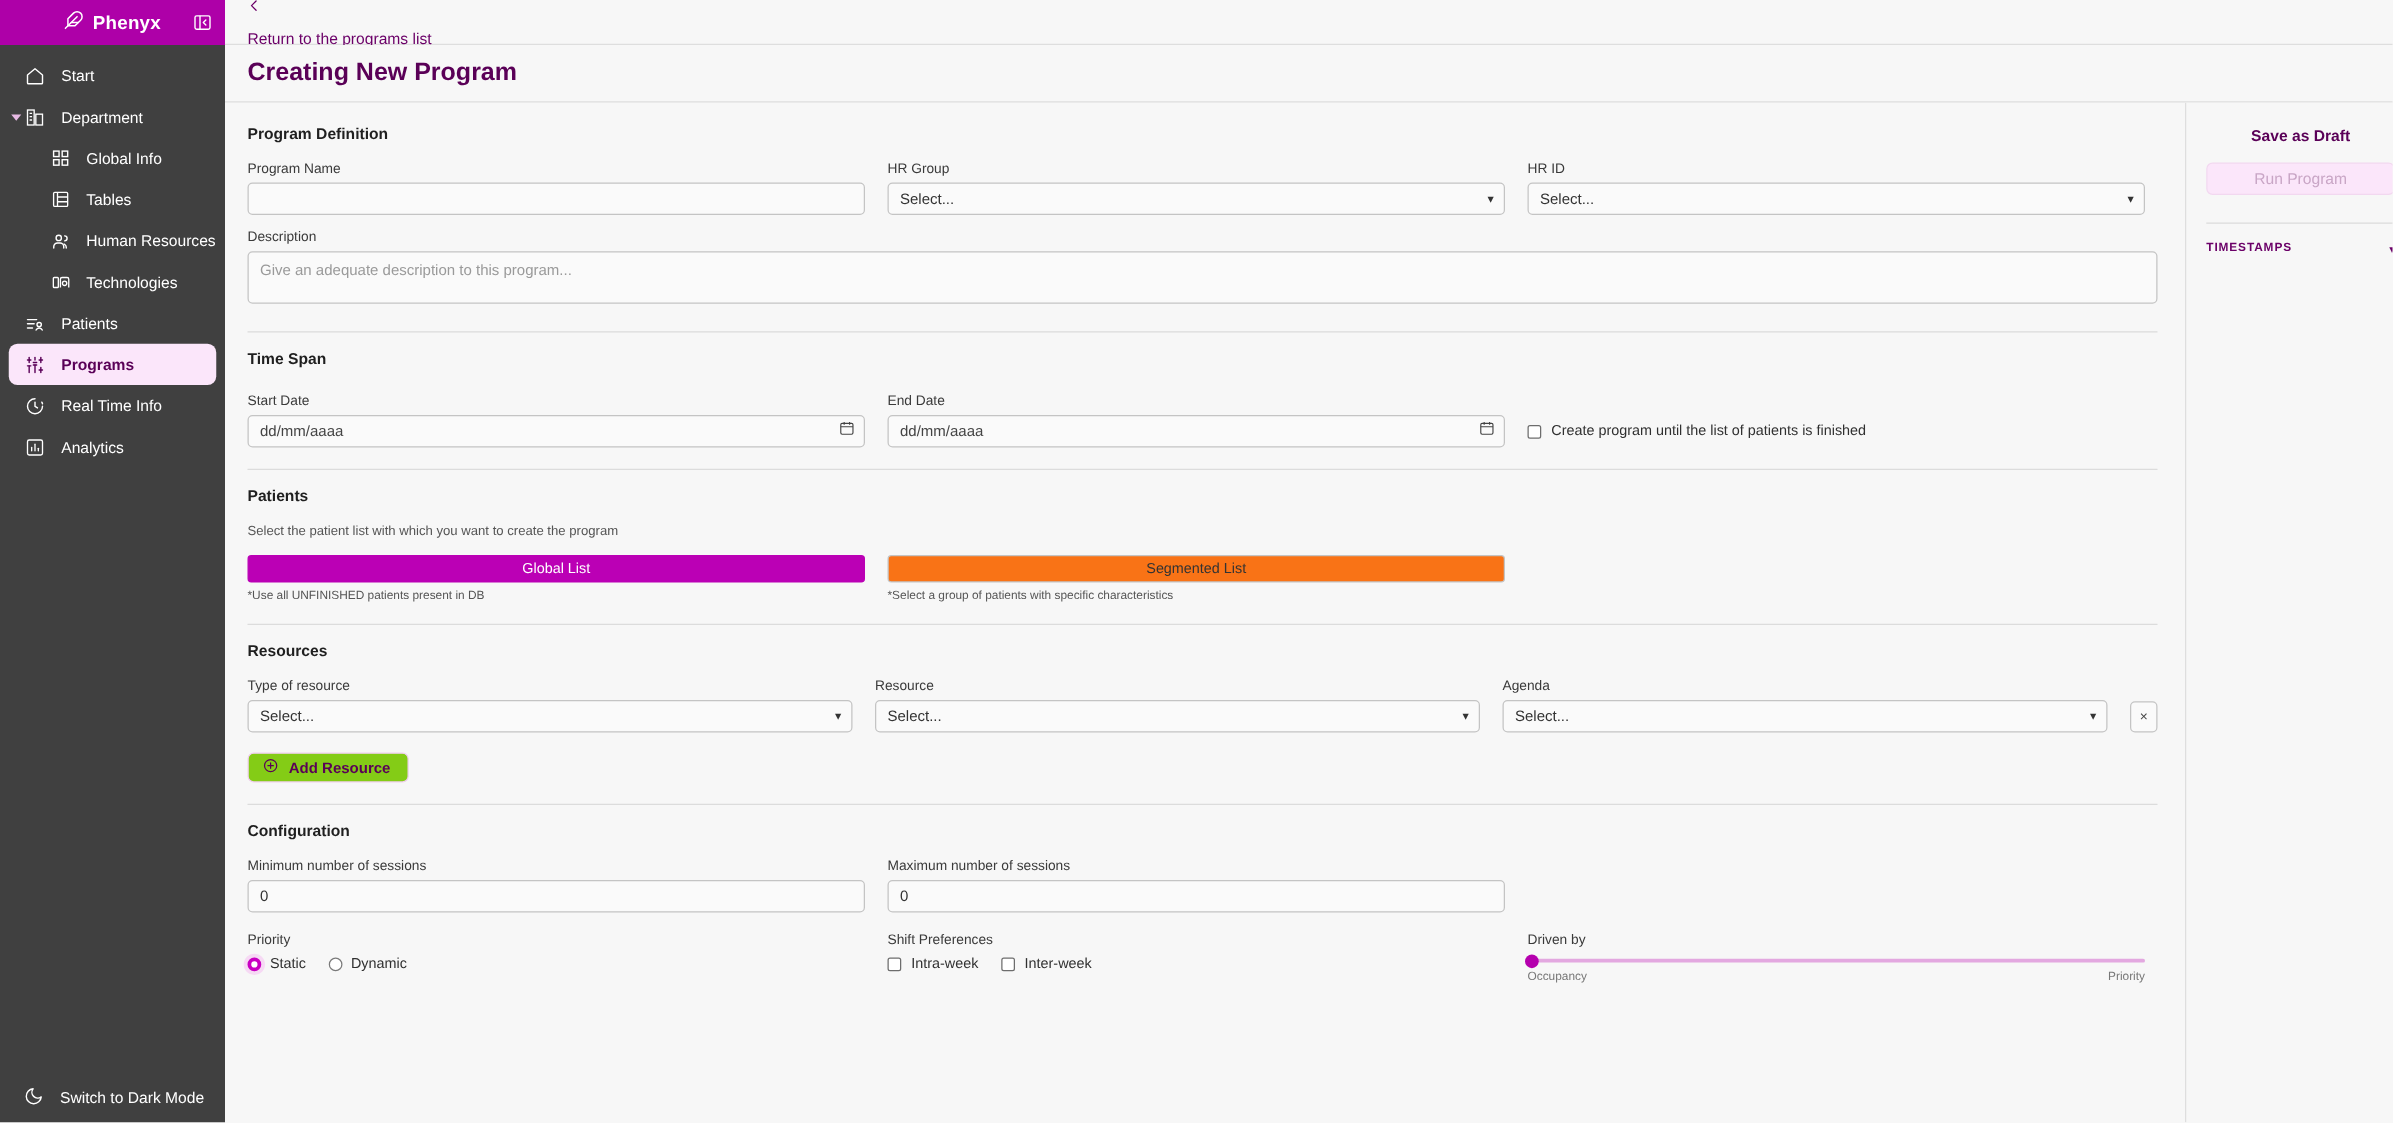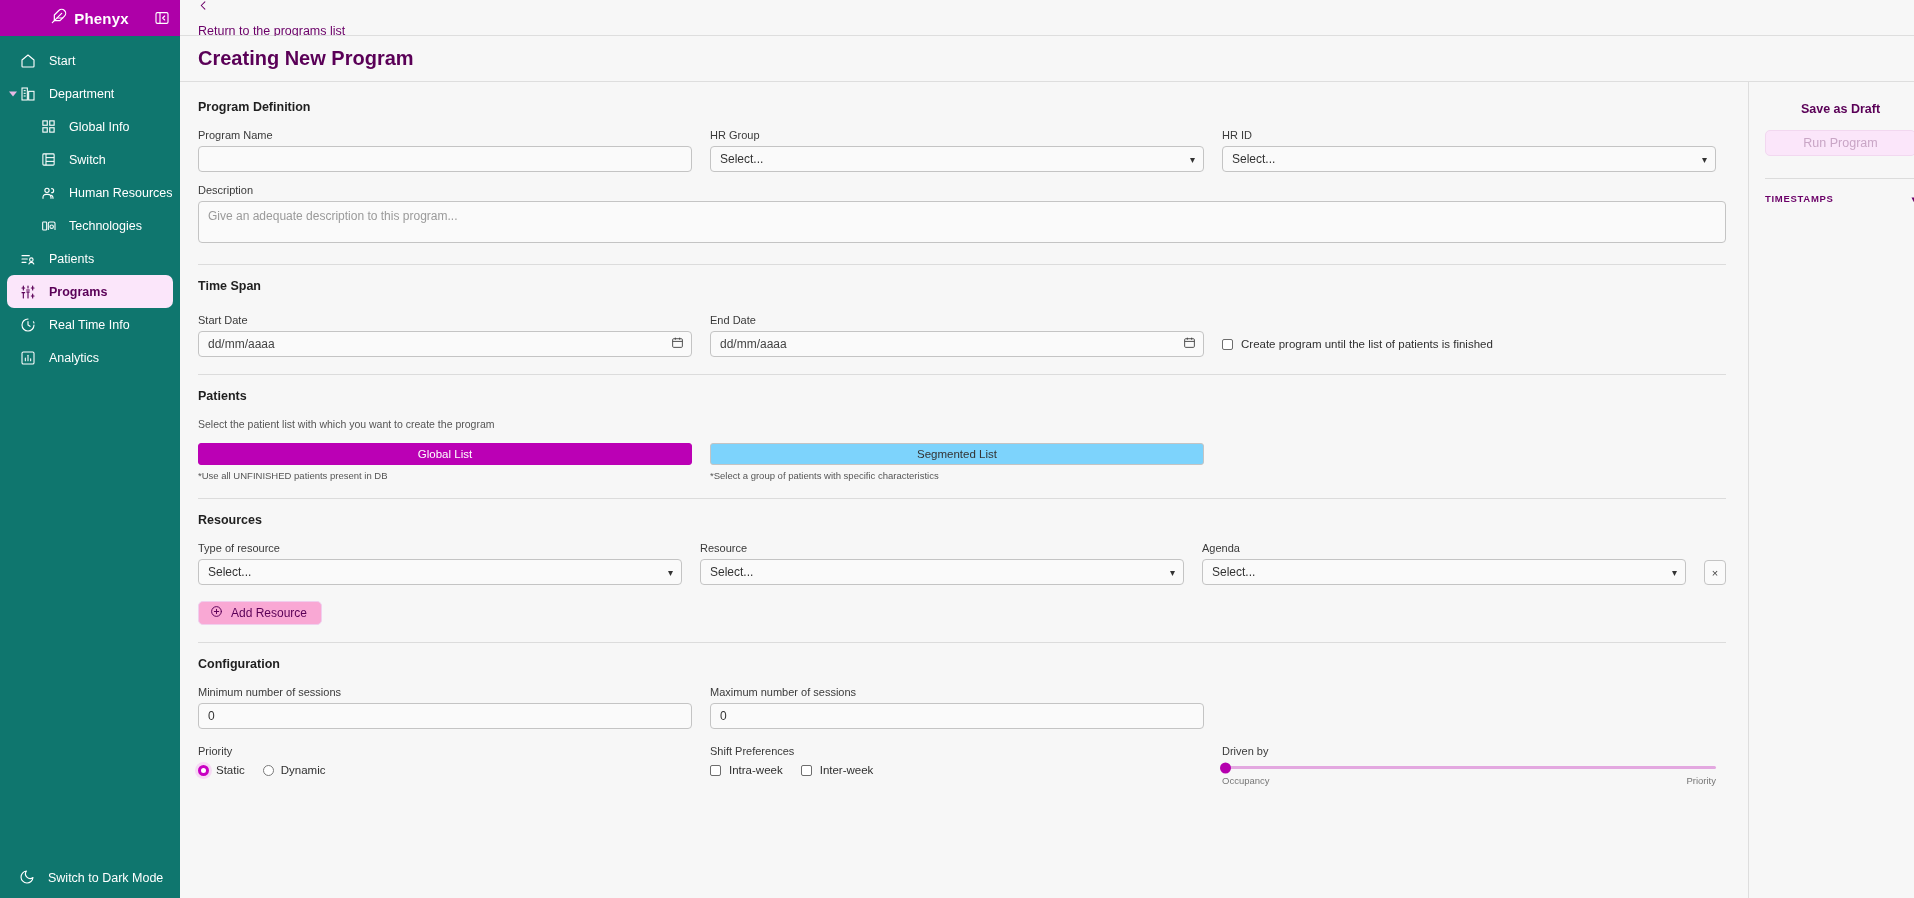--- a/index.html
+++ b/index.html
@@ -7,21 +7,21 @@
     width: 1914px; height: 898px;
     font-family: "Liberation Sans", sans-serif;
     background: #f7f7f7;
     overflow: hidden;
   }
   .app { display: flex; width: 1914px; height: 898px; }
 
   
   .sidebar {
     width: 180px; min-width: 180px; height: 898px;
-    background: #0f766e;
+    background: #404040;
     display: flex; flex-direction: column;
     position: relative;
   }
   .sb-brand {
     height: 36px; background: #AE00A8;
     display: flex; align-items: center; justify-content: center;
     position: relative;
   }
   .sb-brand-inner { display: flex; align-items: center; gap: 7px; }
   .sb-brand-name { color: #fff; font-size: 15px; font-weight: bold; letter-spacing: .2px; }
@@ -115,27 +115,27 @@
   .chk-label { font-size: 11.5px; color: #303030; }
 
   .hint { font-size: 10.5px; color: #555; }
   .hint-small { font-size: 9.5px; color: #555; margin-top: 5px; }
 
   .list-btn {
     height: 22px; border-radius: 3px; display: flex; align-items: center;
     justify-content: center; font-size: 11.5px; cursor: pointer;
   }
   .list-btn.primary { background: #BB00B5; color: #fff; border: 1px solid #BB00B5; }
-  .list-btn.ghost { background: #7dd3fc; color: #333; border: 1px solid #c4c4c4; }
+  .list-btn.ghost { background: #f97316; color: #333; border: 1px solid #c4c4c4; }
 
   .add-res-btn {
     display: inline-flex; align-items: center; gap: 8px;
     height: 24px; padding: 0 14px 0 11px;
-    background: #f9a8d4; border: 1px solid #f0cfee; border-radius: 5px;
-    color: #5A0057; font-size: 12px; font-weight: normal; cursor: pointer;
+    background: #84cc16; border: 1px solid #f0cfee; border-radius: 5px;
+    color: #5A0057; font-size: 12px; font-weight: bold; cursor: pointer;
   }
   .x-btn {
     width: 22px; height: 25px; border: 1px solid #c4c4c4; border-radius: 4px;
     background: #fafafa; display: flex; align-items: center; justify-content: center;
     font-size: 11px; color: #444; cursor: pointer;
   }
 
   .radio-row { display: flex; align-items: center; gap: 18px; }
   .radio-item { display: flex; align-items: center; gap: 7px; cursor: pointer; }
   .radio-o {
@@ -240,21 +240,21 @@
 
       <div class="sb-item sub">
         <span class="ic">
           <svg width="15" height="15" viewBox="0 0 24 24" fill="none" stroke="currentColor" stroke-width="1.7">
               <rect x="3" y="3" width="18" height="18" rx="1.5"></rect>
               <line x1="8" y1="3" x2="8" y2="21"></line>
               <line x1="8" y1="9" x2="21" y2="9"></line>
               <line x1="8" y1="15" x2="21" y2="15"></line>
             </svg>
         </span>
-        <span>Switch</span>
+        <span>Tables</span>
       </div>
 
       <div class="sb-item sub">
         <span class="ic">
           <svg width="16" height="16" viewBox="0 0 24 24" fill="none" stroke="currentColor" stroke-width="1.7" stroke-linecap="round">
               <circle cx="9" cy="8" r="3.2"></circle>
               <path d="M3 20v-1.5A4.5 4.5 0 0 1 7.5 14h3A4.5 4.5 0 0 1 15 18.5V20"></path>
               <path d="M16 11.5a3 3 0 0 0 0-6"></path>
               <path d="M18 20v-1a4 4 0 0 0-2.5-3.6"></path>
             </svg>

